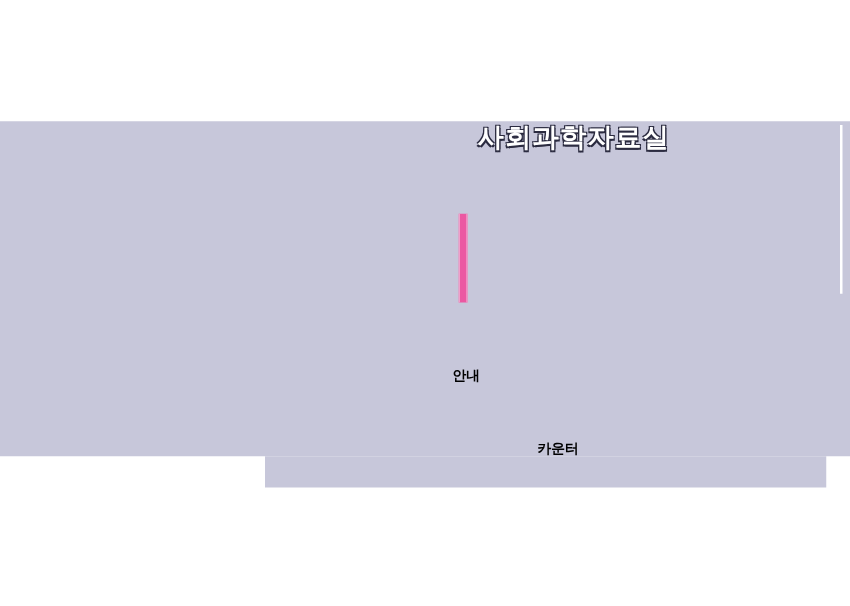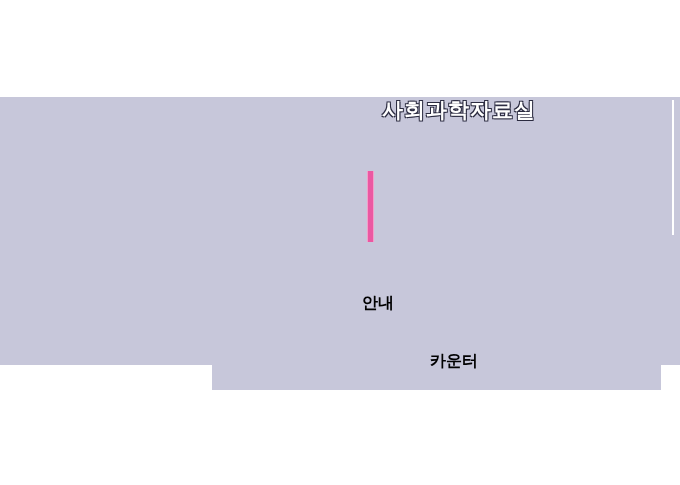--- a/index.html
+++ b/index.html
@@ -65,21 +65,21 @@
     top: 171px;
     width: 5px;
     height: 71px;
     background: #eb58a2;
     border-left: 1px solid #f29fc9;
     border-right: 1px solid #f29fc9;
   }
   
   .map-label {
     position: absolute;
-    font-size: 16px;
+    font-size: 11px;
     font-weight: bold;
     color: #000000;
     white-space: nowrap;
   }
   .map-label-1 { left: 362px; top: 293px; }
   .map-label-2 { left: 430px; top: 351px; }
 </style>
 </head>
 <body>
 

